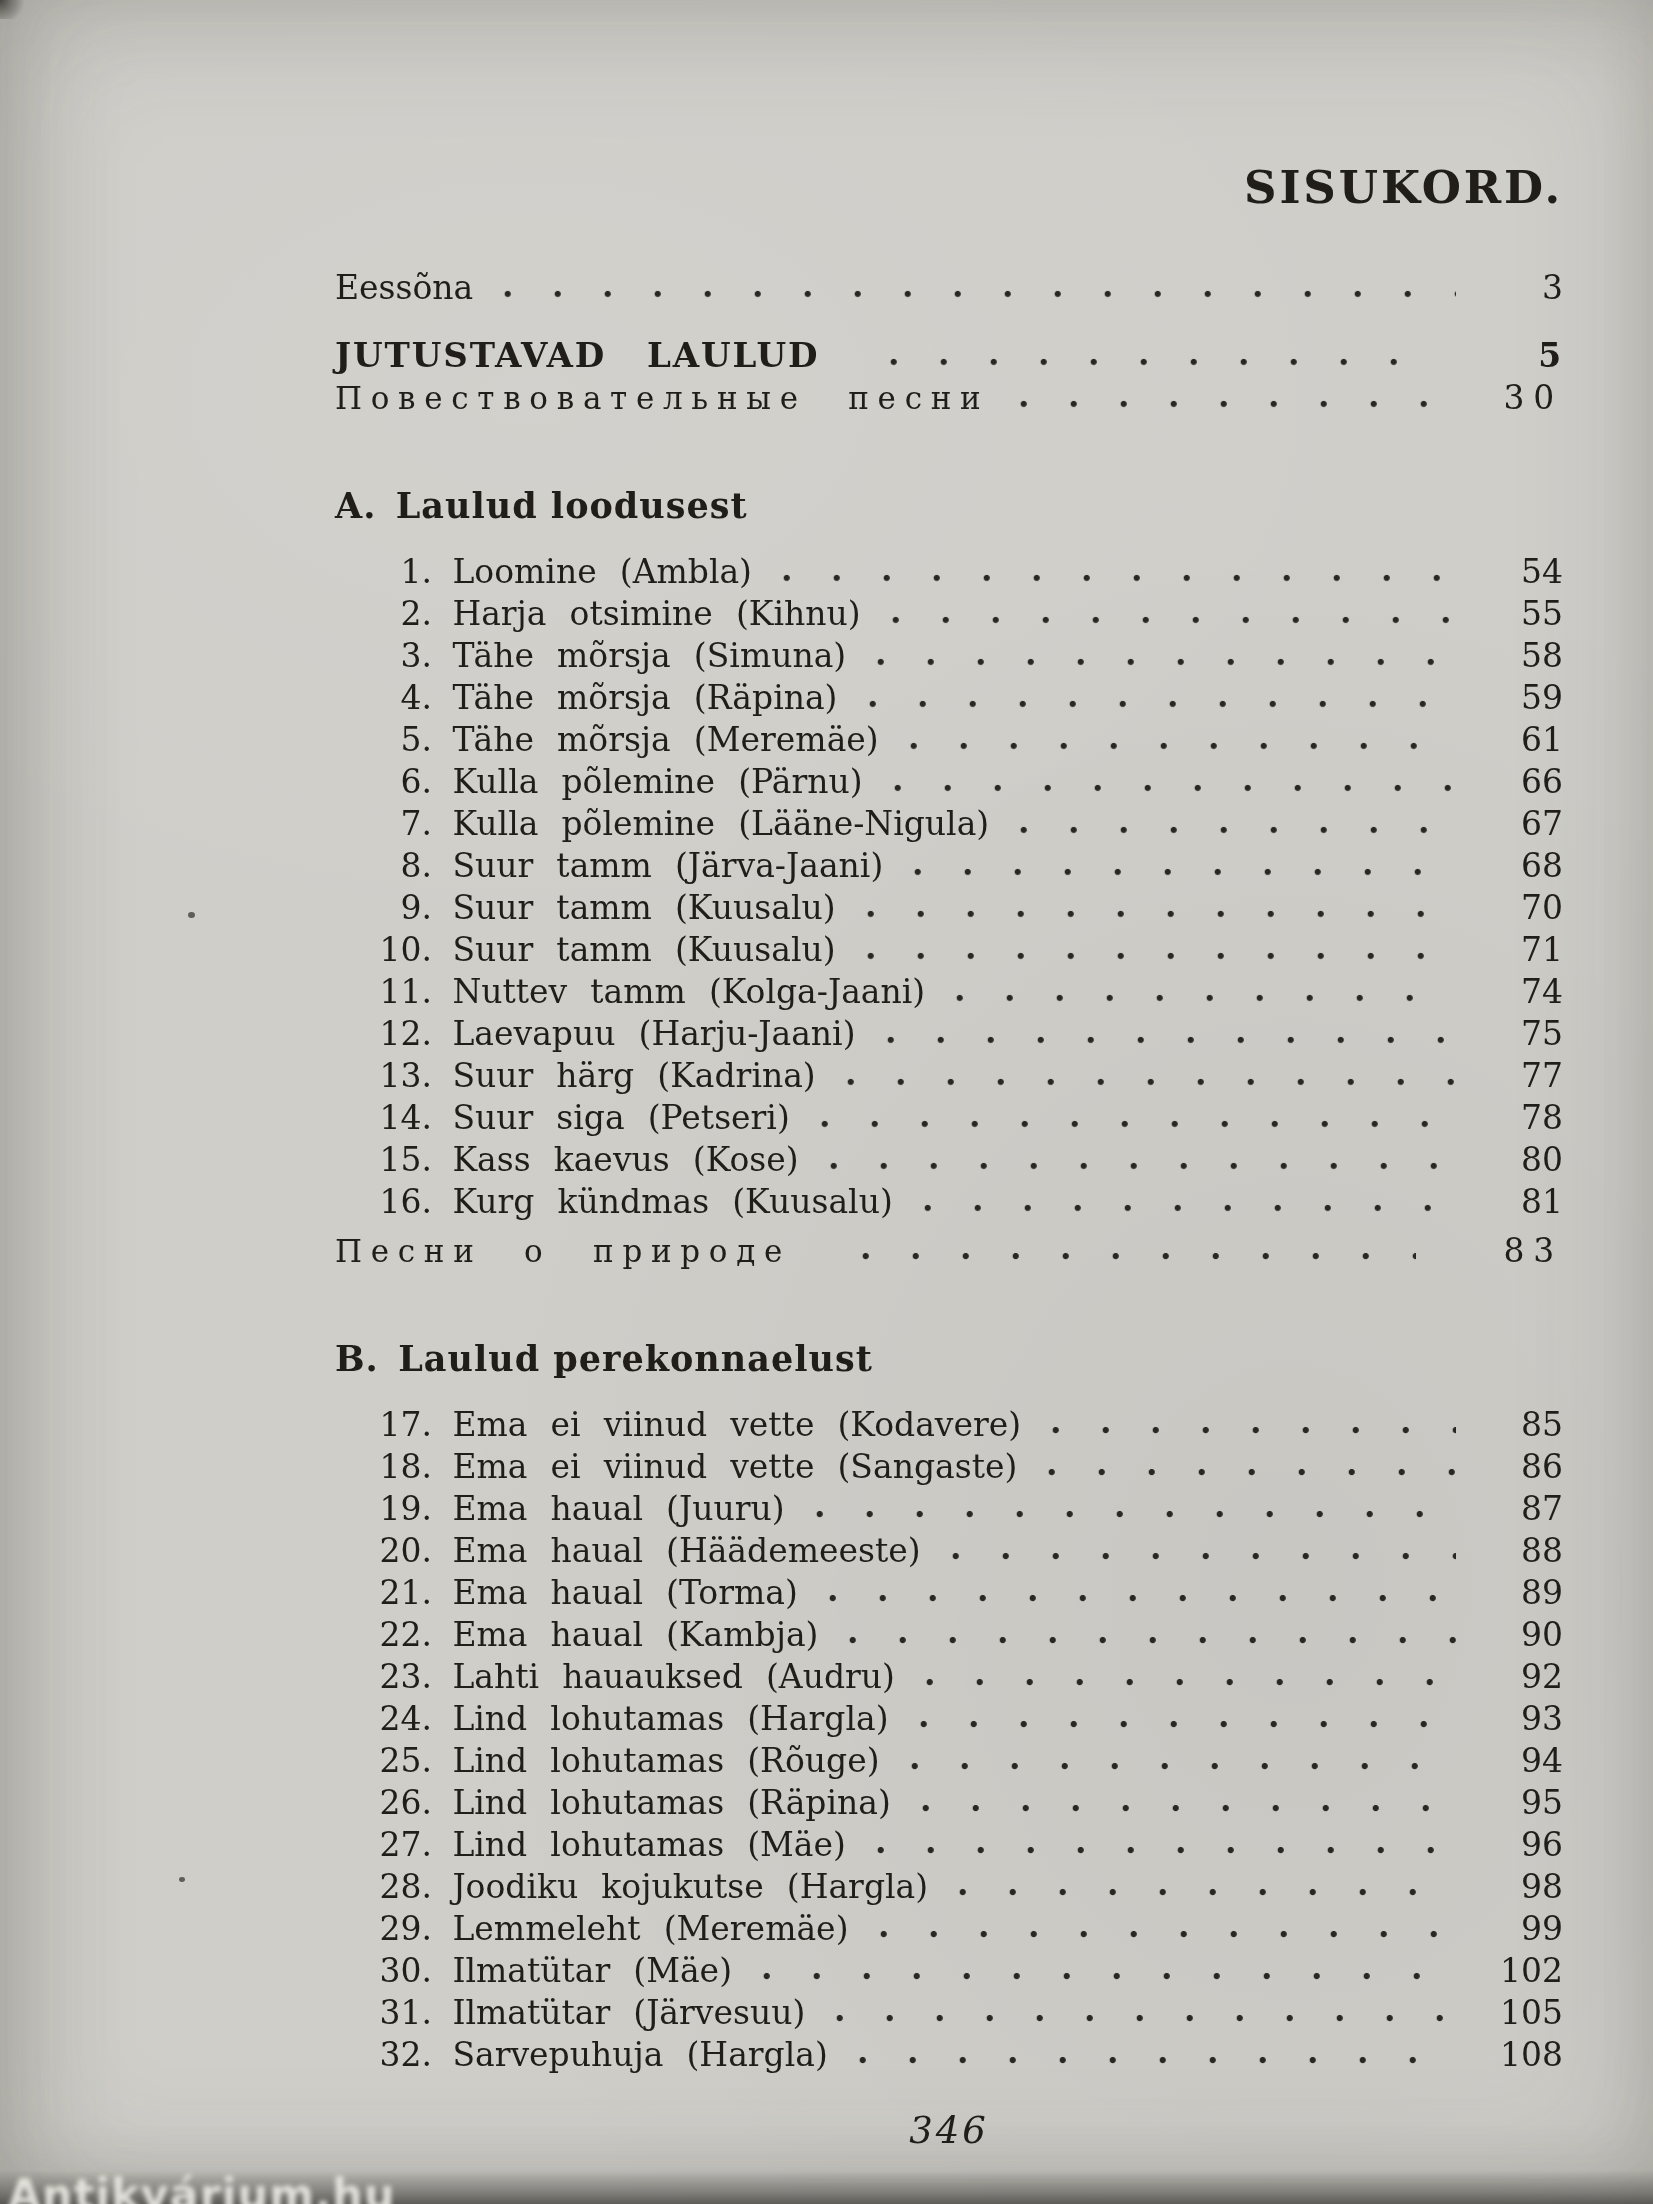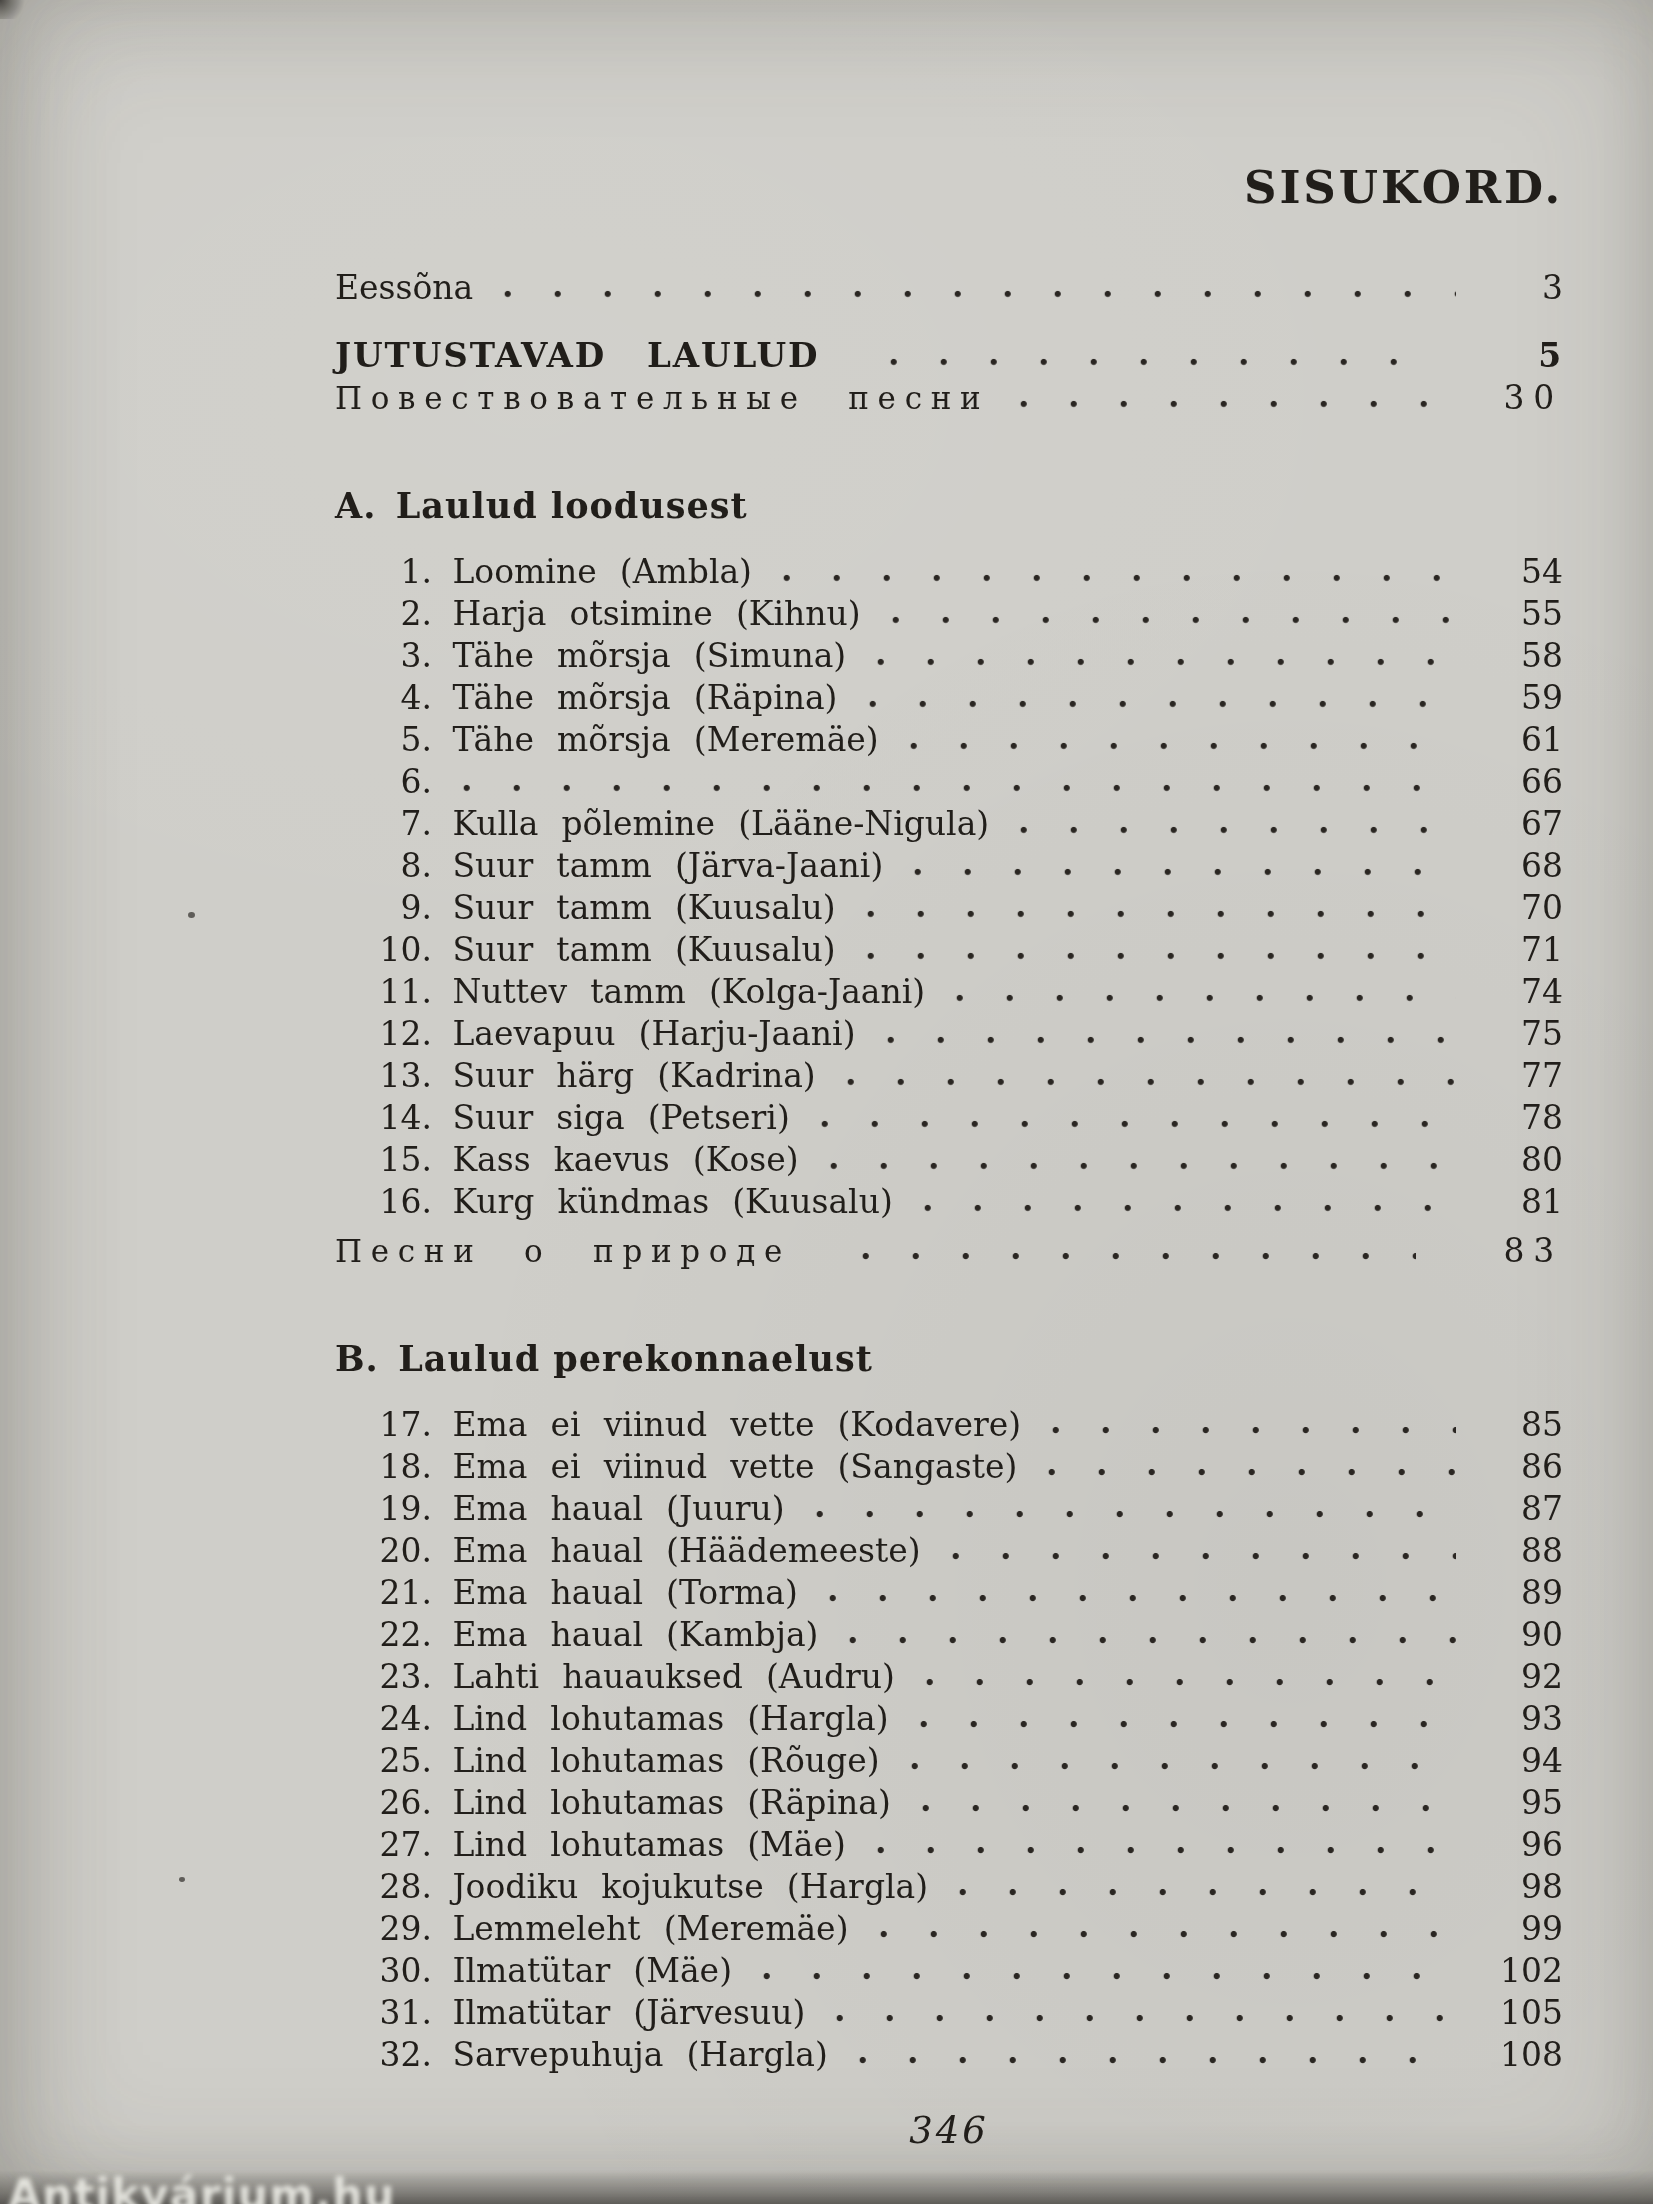--- a/index.html
+++ b/index.html
@@ -184,20 +184,21 @@
     <span class="pagenum">59</span>
   </div>
         <div class="toc-row item-row">
     <span class="num">5.</span>
     <span class="label">Tähe mõrsja (Meremäe)</span>
     <span class="leader"></span>
     <span class="pagenum">61</span>
   </div>
         <div class="toc-row item-row">
     <span class="num">6.</span>
+    <span class="label">Kulla põlemine (Pärnu)</span>
     <span class="leader"></span>
     <span class="pagenum">66</span>
   </div>
         <div class="toc-row item-row">
     <span class="num">7.</span>
     <span class="label">Kulla põlemine (Lääne-Nigula)</span>
     <span class="leader"></span>
     <span class="pagenum">67</span>
   </div>
         <div class="toc-row item-row">

